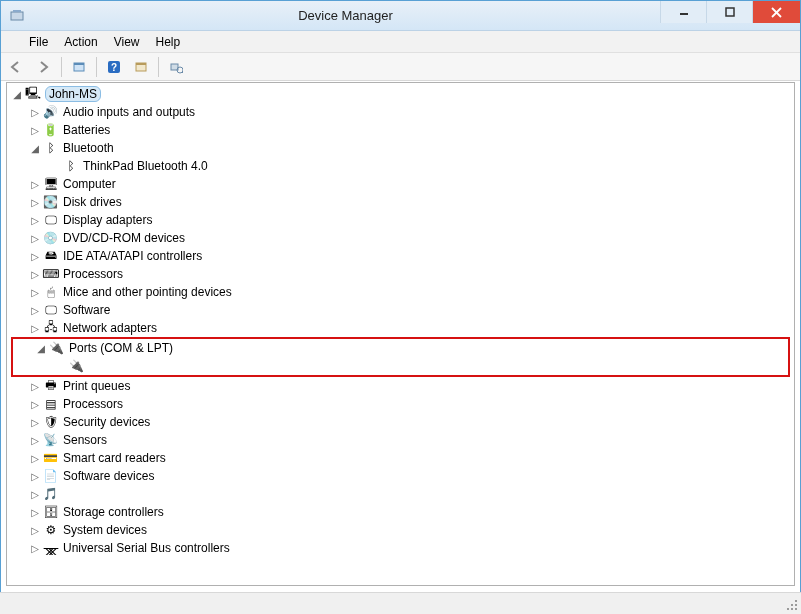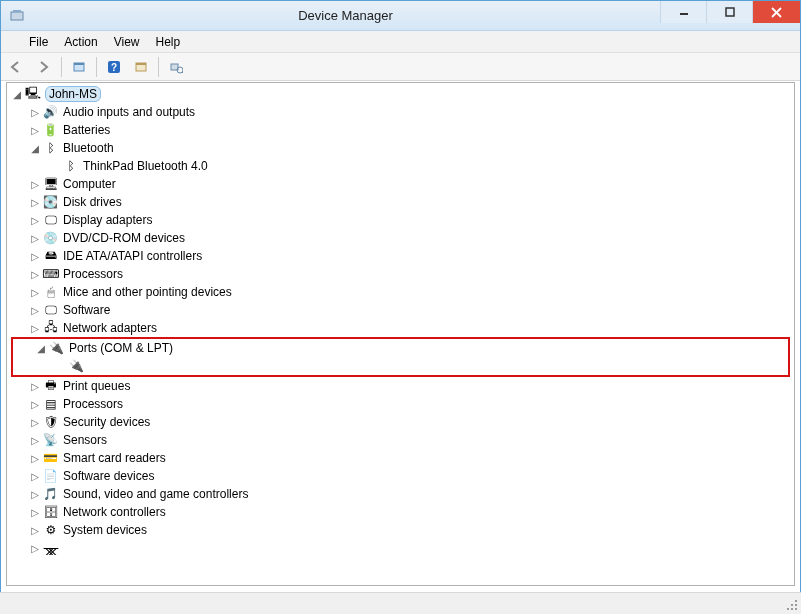--- a/index.html
+++ b/index.html
@@ -365,41 +365,41 @@
             <div class="node indent-1">
               <span class="expander">▷</span>
               <span class="node-icon">📄</span>
               <span class="node-label">Software devices</span>
             </div>
           </li>
           <li>
             <div class="node indent-1">
               <span class="expander">▷</span>
               <span class="node-icon">🎵</span>
-              <span class="node-label">Sound, video and game controllers</span>
             </div>
           </li>
           <li>
             <div class="node indent-1">
               <span class="expander">▷</span>
               <span class="node-icon">🗄</span>
-              <span class="node-label">Network controllers</span>
+              <span class="node-label">Storage controllers</span>
             </div>
           </li>
           <li>
             <div class="node indent-1">
               <span class="expander">▷</span>
               <span class="node-icon">⚙</span>
               <span class="node-label">System devices</span>
             </div>
           </li>
           <li>
             <div class="node indent-1">
               <span class="expander">▷</span>
               <span class="node-icon">ᚘ</span>
+              <span class="node-label">Universal Serial Bus controllers</span>
             </div>
           </li>
         </ul>
       </li>
     </ul>
 </div>
 
 <div class="statusbar">
   <div class="status-grip">
     <svg width="14" height="14">

